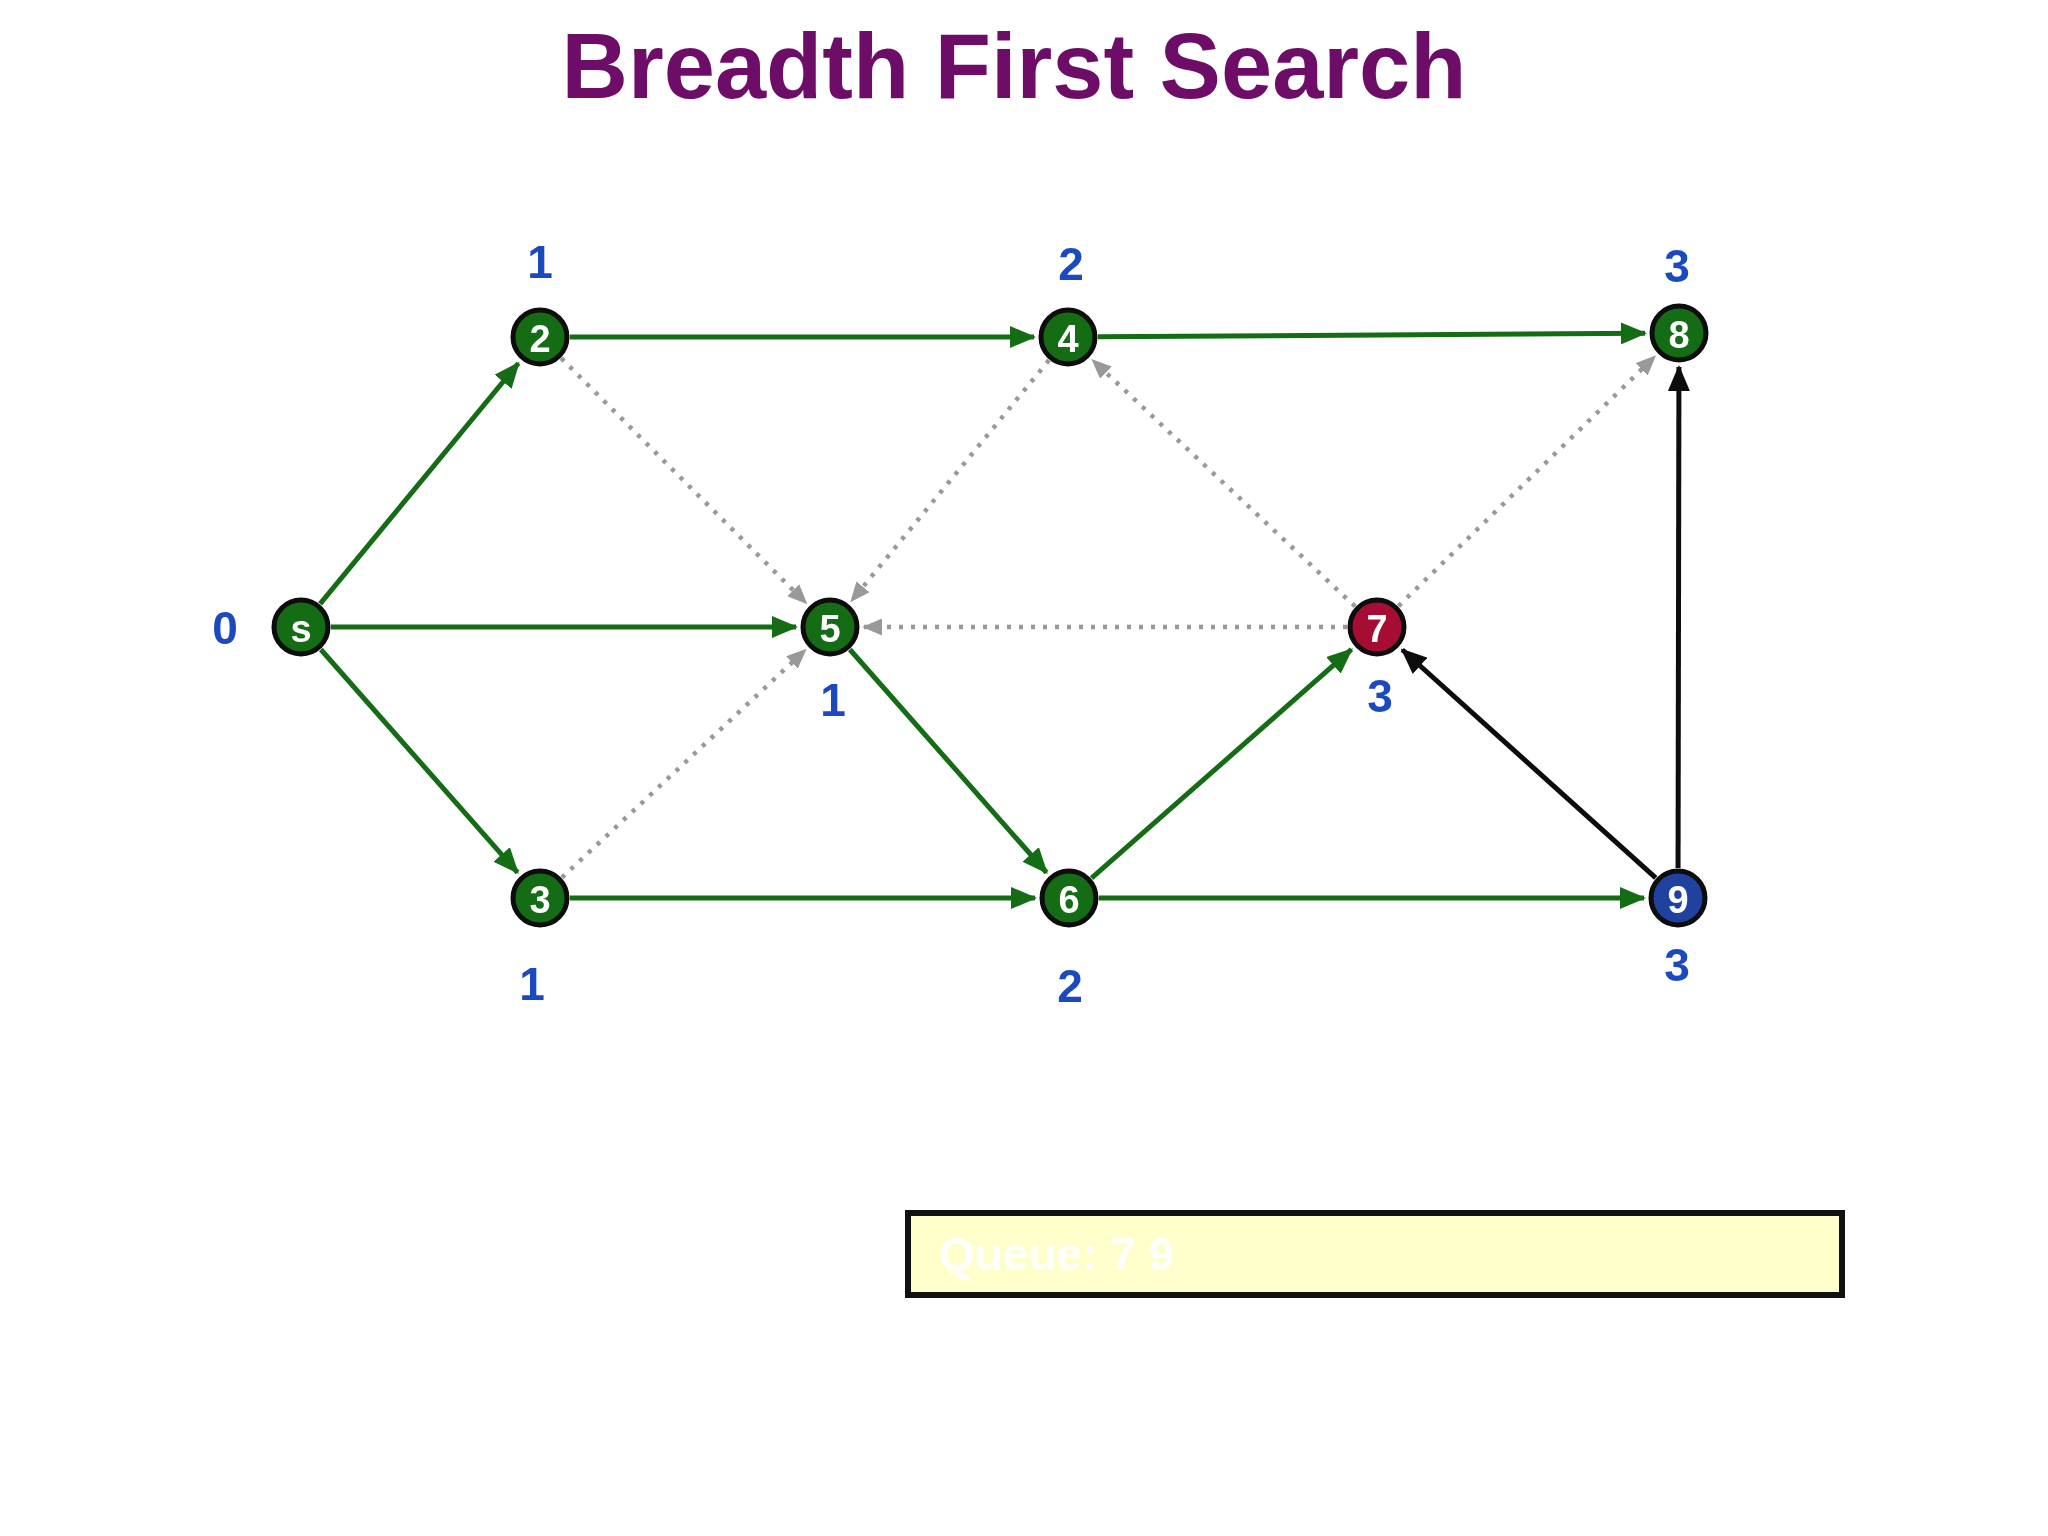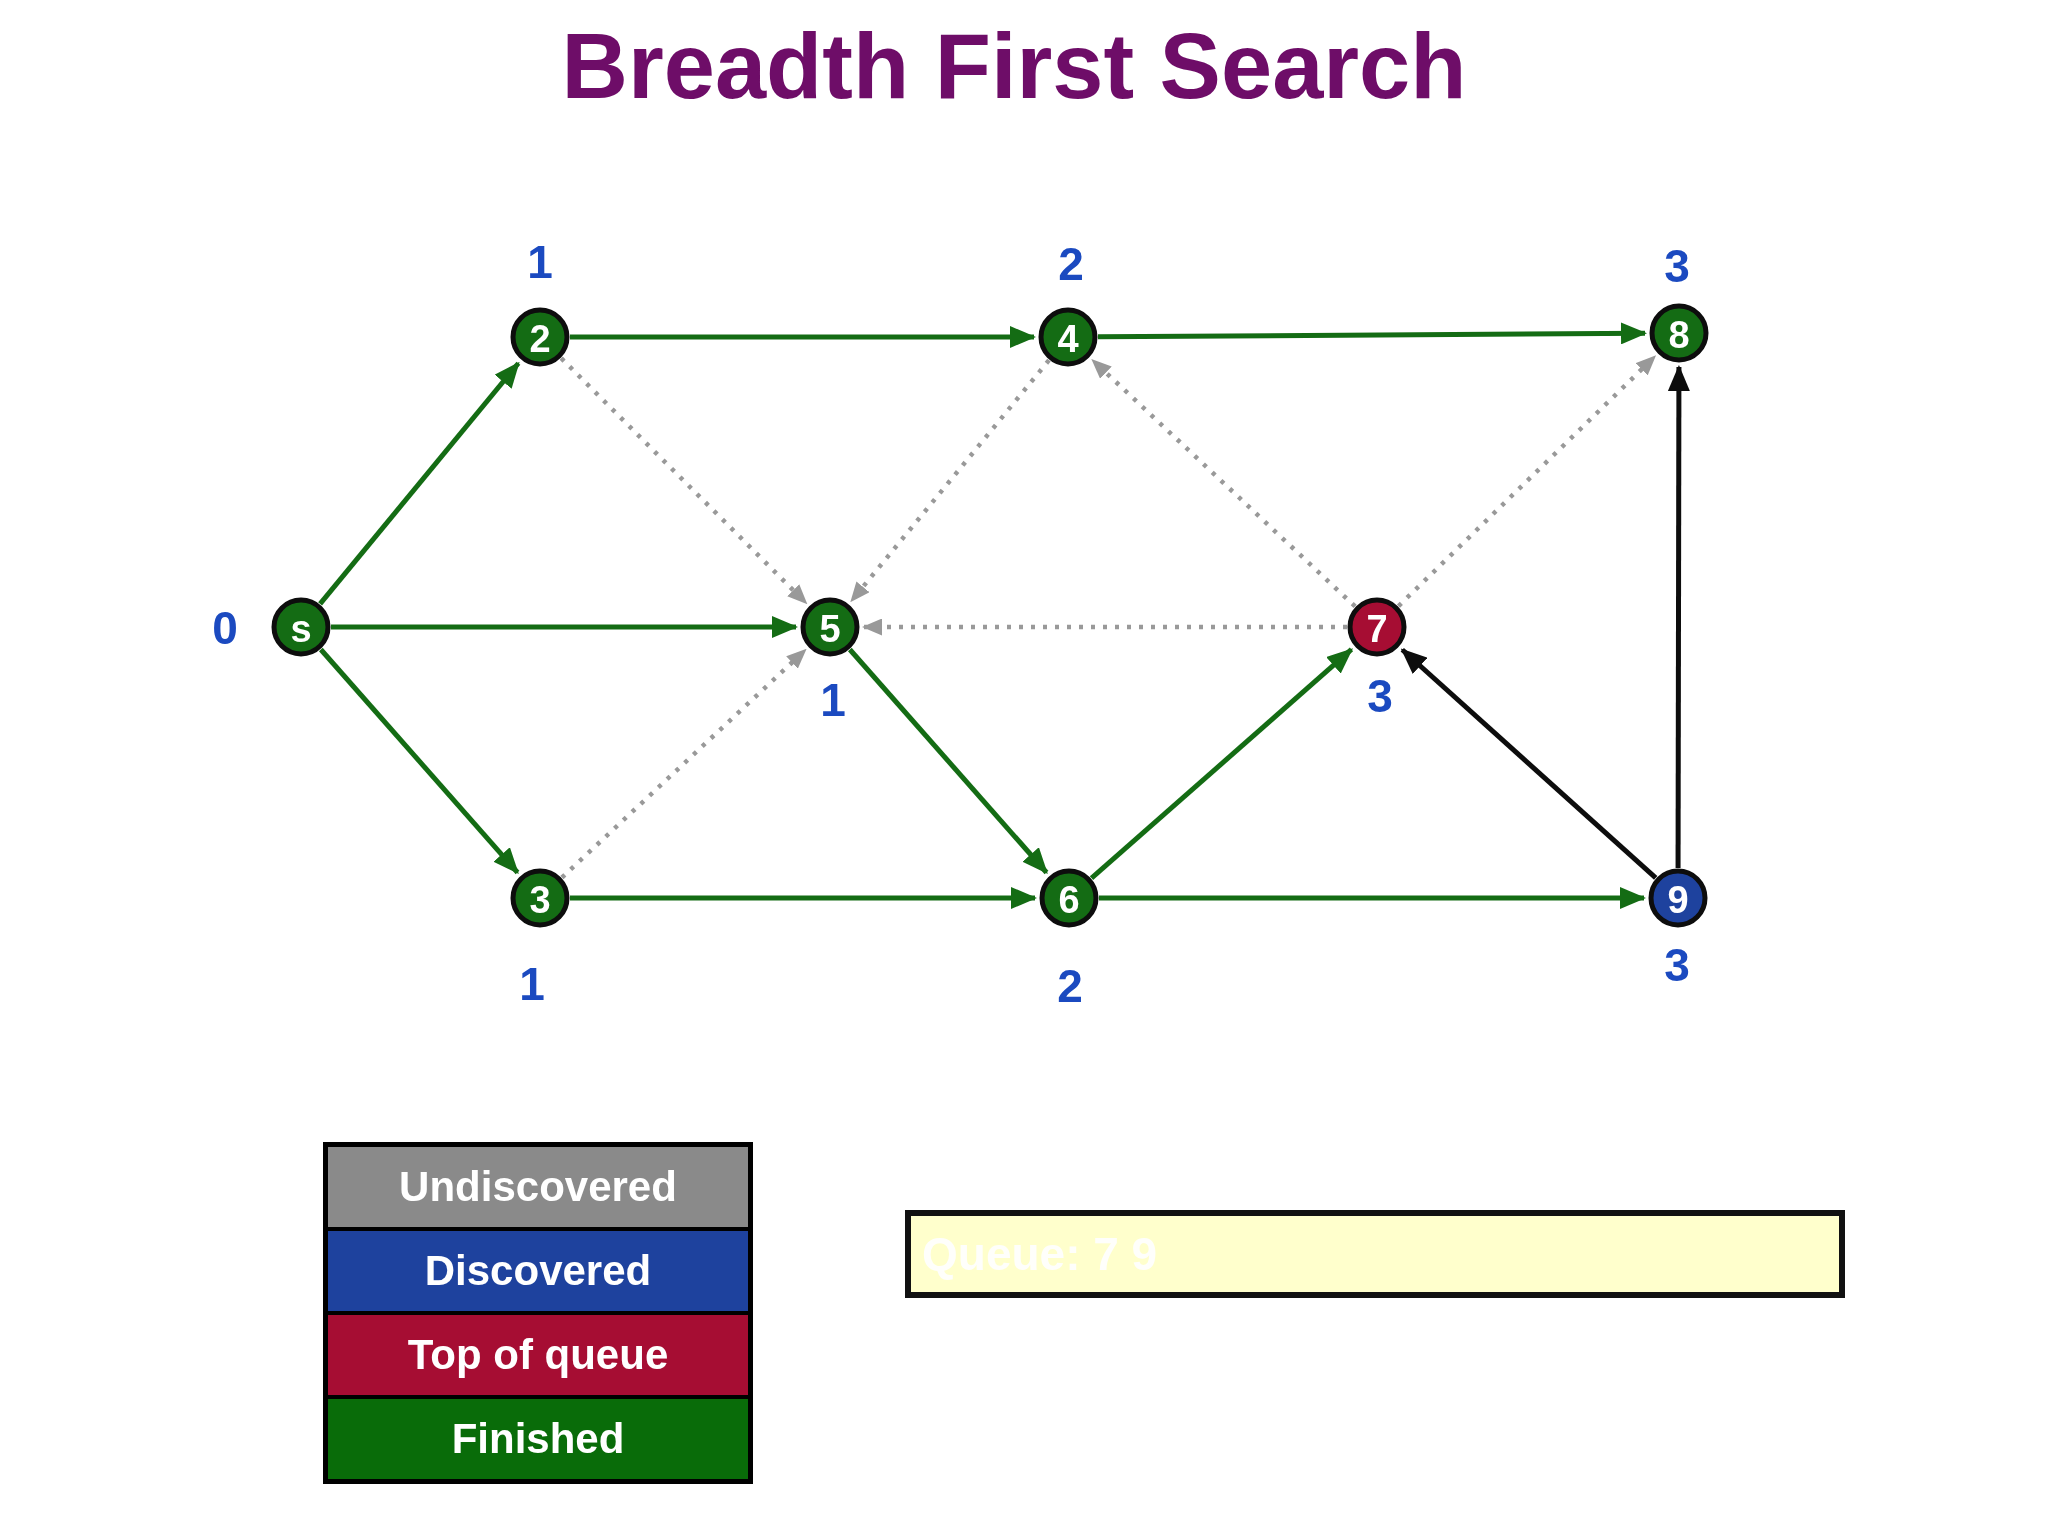--- a/index.html
+++ b/index.html
@@ -26,22 +26,22 @@
   .legend-row{
     height:80px;line-height:80px;text-align:center;color:#ffffff;
     font-size:42px;font-weight:bold;margin-bottom:4px;
   }
   .legend-row:last-child{margin-bottom:0;}
   .queue{
     position:absolute;left:905px;top:1210px;width:940px;height:88px;
     border:6px solid #111111;box-sizing:border-box;
   }
   .queue span{
-    display:block;padding-left:0;line-height:76px;
-    font-size:46px;font-weight:bold;color:rgba(255,255,255,0.92);margin-left:11px;
+    display:block;padding-left:28px;line-height:76px;
+    font-size:46px;font-weight:bold;color:rgba(255,255,255,0.92);
   }
 </style>
 </head>
 <body>
 
 <div class="slide">
 
   <div class="title" style="color: rgb(110, 13, 104);">Breadth First Search</div>
 
   <svg id="graph" width="2048" height="1536" viewBox="0 0 2048 1536">
@@ -113,32 +113,18 @@
       <text x="540" y="262" text-anchor="middle" dominant-baseline="central" class="dist-label" fill="#1B4AC0">1</text>
       <text x="1071" y="264" text-anchor="middle" dominant-baseline="central" class="dist-label" fill="#1B4AC0">2</text>
       <text x="1677" y="266" text-anchor="middle" dominant-baseline="central" class="dist-label" fill="#1B4AC0">3</text>
       <text x="833" y="700" text-anchor="middle" dominant-baseline="central" class="dist-label" fill="#1B4AC0">1</text>
       <text x="1380" y="696" text-anchor="middle" dominant-baseline="central" class="dist-label" fill="#1B4AC0">3</text>
       <text x="532" y="984" text-anchor="middle" dominant-baseline="central" class="dist-label" fill="#1B4AC0">1</text>
       <text x="1070" y="986" text-anchor="middle" dominant-baseline="central" class="dist-label" fill="#1B4AC0">2</text>
       <text x="1677" y="965" text-anchor="middle" dominant-baseline="central" class="dist-label" fill="#1B4AC0">3</text>
     </svg>
 
-  <div class="legend">
-    <div class="legend-row" style="background-color: rgb(138, 138, 138);">
-      <span>Undiscovered</span>
-    </div>
-    <div class="legend-row" style="background-color: rgb(30, 66, 158);">
-      <span>Discovered</span>
-    </div>
-    <div class="legend-row" style="background-color: rgb(166, 13, 51);">
-      <span>Top of queue</span>
-    </div>
-    <div class="legend-row" style="background-color: rgb(9, 108, 9);">
-      <span>Finished</span>
-    </div>
-  </div>
 
   <div class="queue" style="background-color: rgb(255, 255, 204);">
     <span>Queue: 7 9</span>
   </div>
 
 </div>
 
 </body></html>

